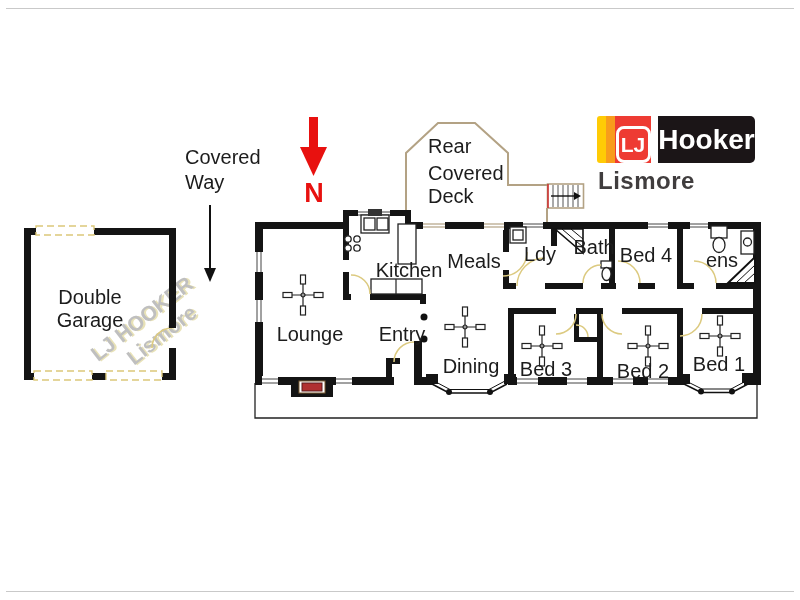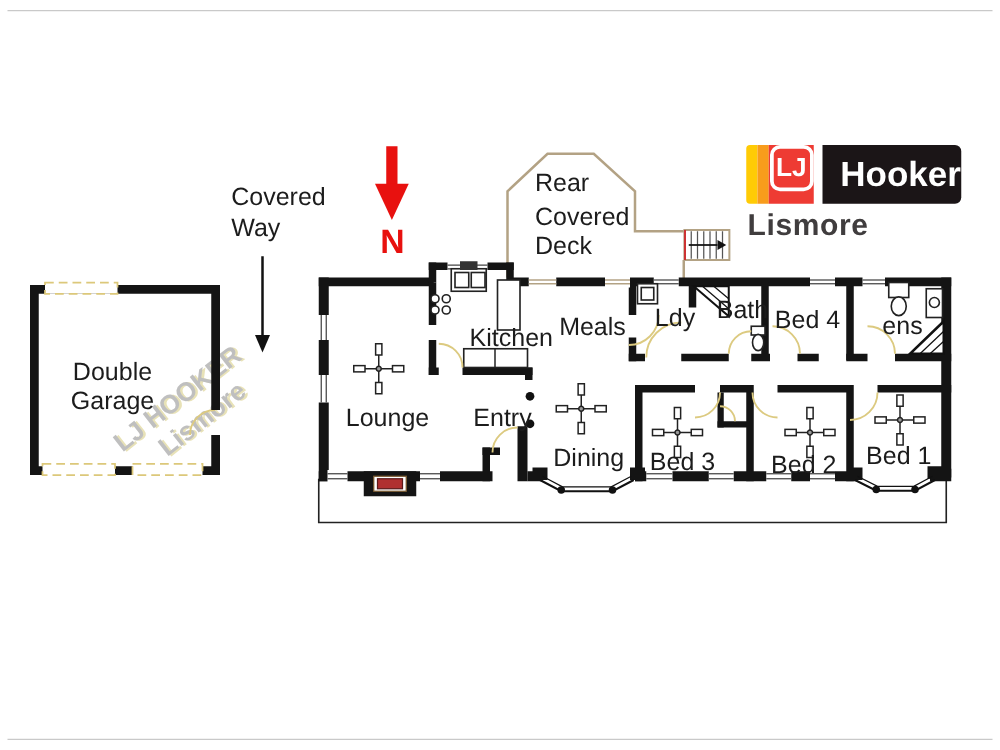--- a/index.html
+++ b/index.html
@@ -5,27 +5,27 @@
   html,body{margin:0;padding:0;background:#fff;}
   #canvas{position:relative;width:800px;height:600px;background:#ffffff;overflow:hidden;
           font-family:"Liberation Sans",sans-serif;}
   .scanline{position:absolute;left:6px;right:6px;height:1px;background:#c9c9c9;}
   
   .logo{position:absolute;left:597px;top:116px;width:165px;height:80px;}
   .logo-row{position:relative;width:160px;height:47px;}
   .stripe-y{position:absolute;left:0;top:0;width:9px;height:47px;background:#ffcb05;border-radius:3px 0 0 3px;}
   .stripe-o{position:absolute;left:9px;top:0;width:9px;height:47px;background:#f89c1c;}
   .box-red{position:absolute;left:18px;top:0;width:36px;height:47px;background:#ee3b33;
-           display:flex;align-items:flex-start;justify-content:center;}
+           display:flex;align-items:flex-end;justify-content:center;}
   .lj-frame{border:3px solid #fff;border-radius:8px;width:29px;height:31px;
             display:flex;align-items:center;justify-content:center;
             color:#fff;font-weight:bold;font-size:21px;letter-spacing:0px;}
   .box-black{position:absolute;left:61px;top:0;width:97px;height:47px;background:#1b1517;
              border-radius:0 5px 5px 0;display:flex;align-items:center;justify-content:center;
-             color:#fff;font-weight:bold;font-size:28px;padding-left:14px;}
+             color:#fff;font-weight:bold;font-size:28px;}
   .logo-lismore{position:absolute;left:1px;top:51px;color:#403d3e;font-weight:bold;
                 font-size:24px;letter-spacing:0.5px;}
   
   svg{position:absolute;left:0;top:0;}
   .wall{fill:#141414;}
   .fixture{stroke:#222;stroke-width:1.3;fill:#fff;}
   .arc{stroke:#dcca80;stroke-width:1.5;fill:none;}
   .deckline{stroke:#b3a284;stroke-width:2;fill:none;}
   .winline{stroke:#444;stroke-width:1;}
   .roomlabel{fill:#1c1c1c;font-size:20px;font-family:"Liberation Sans",sans-serif;}

